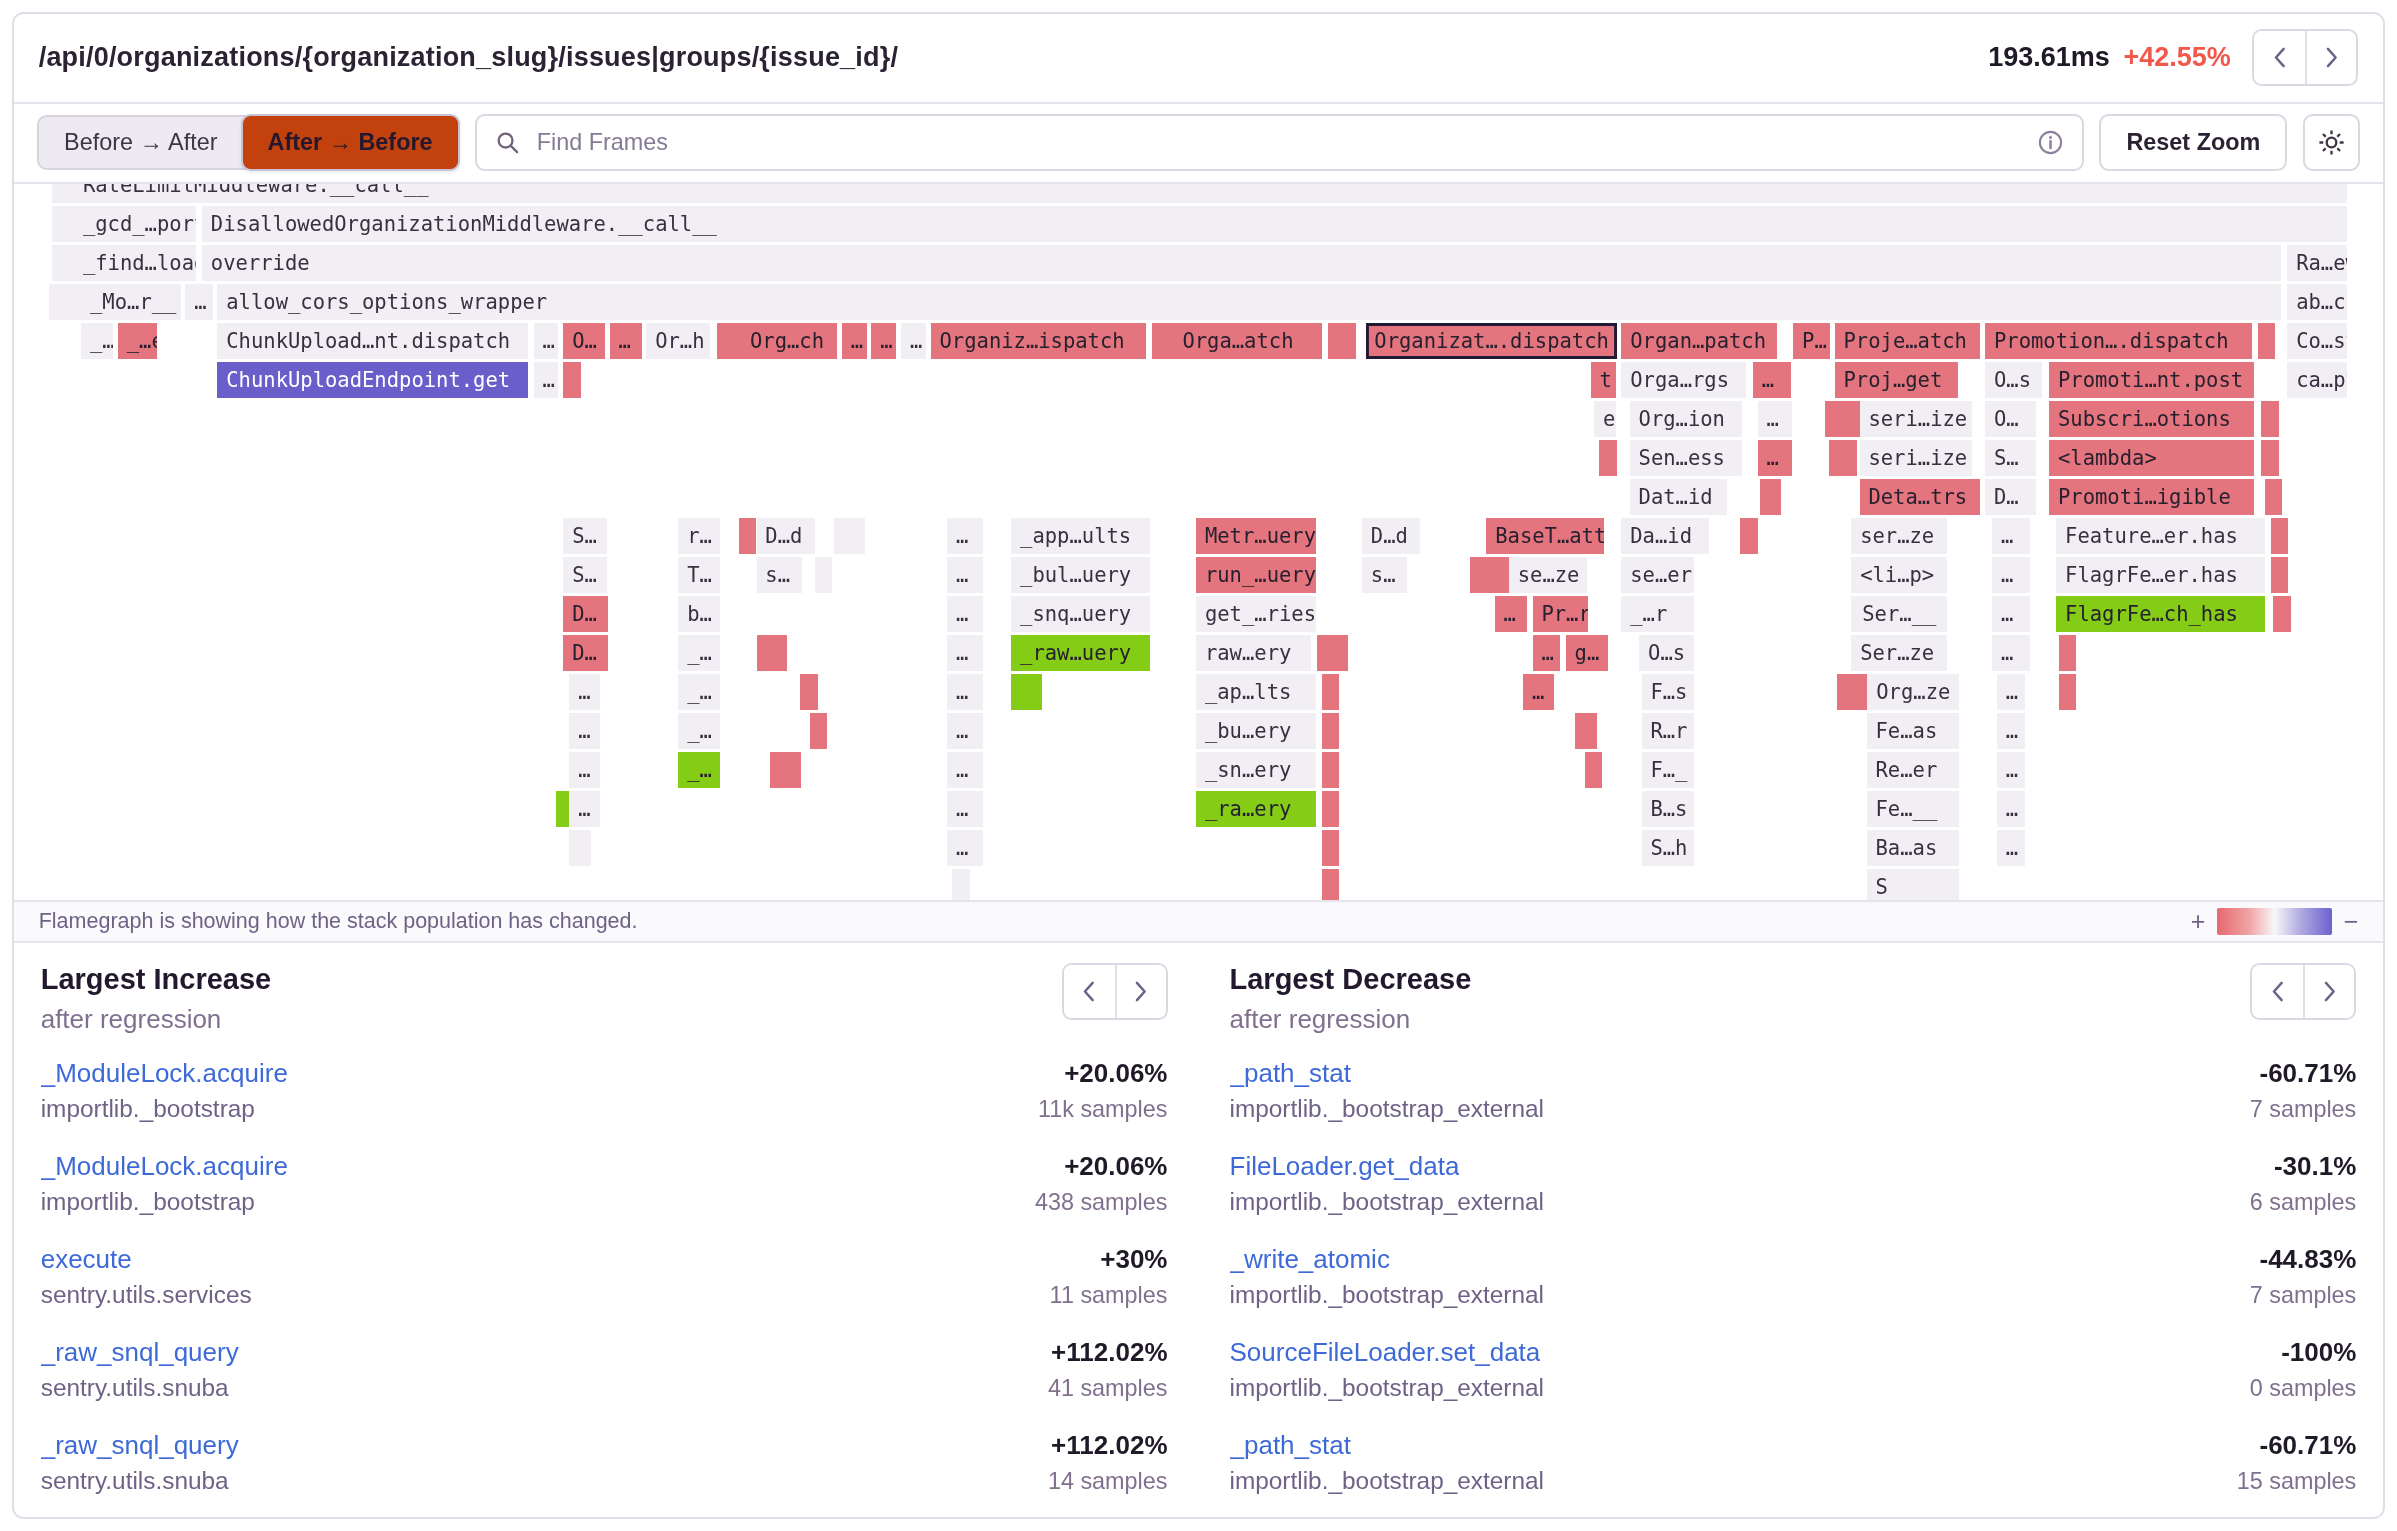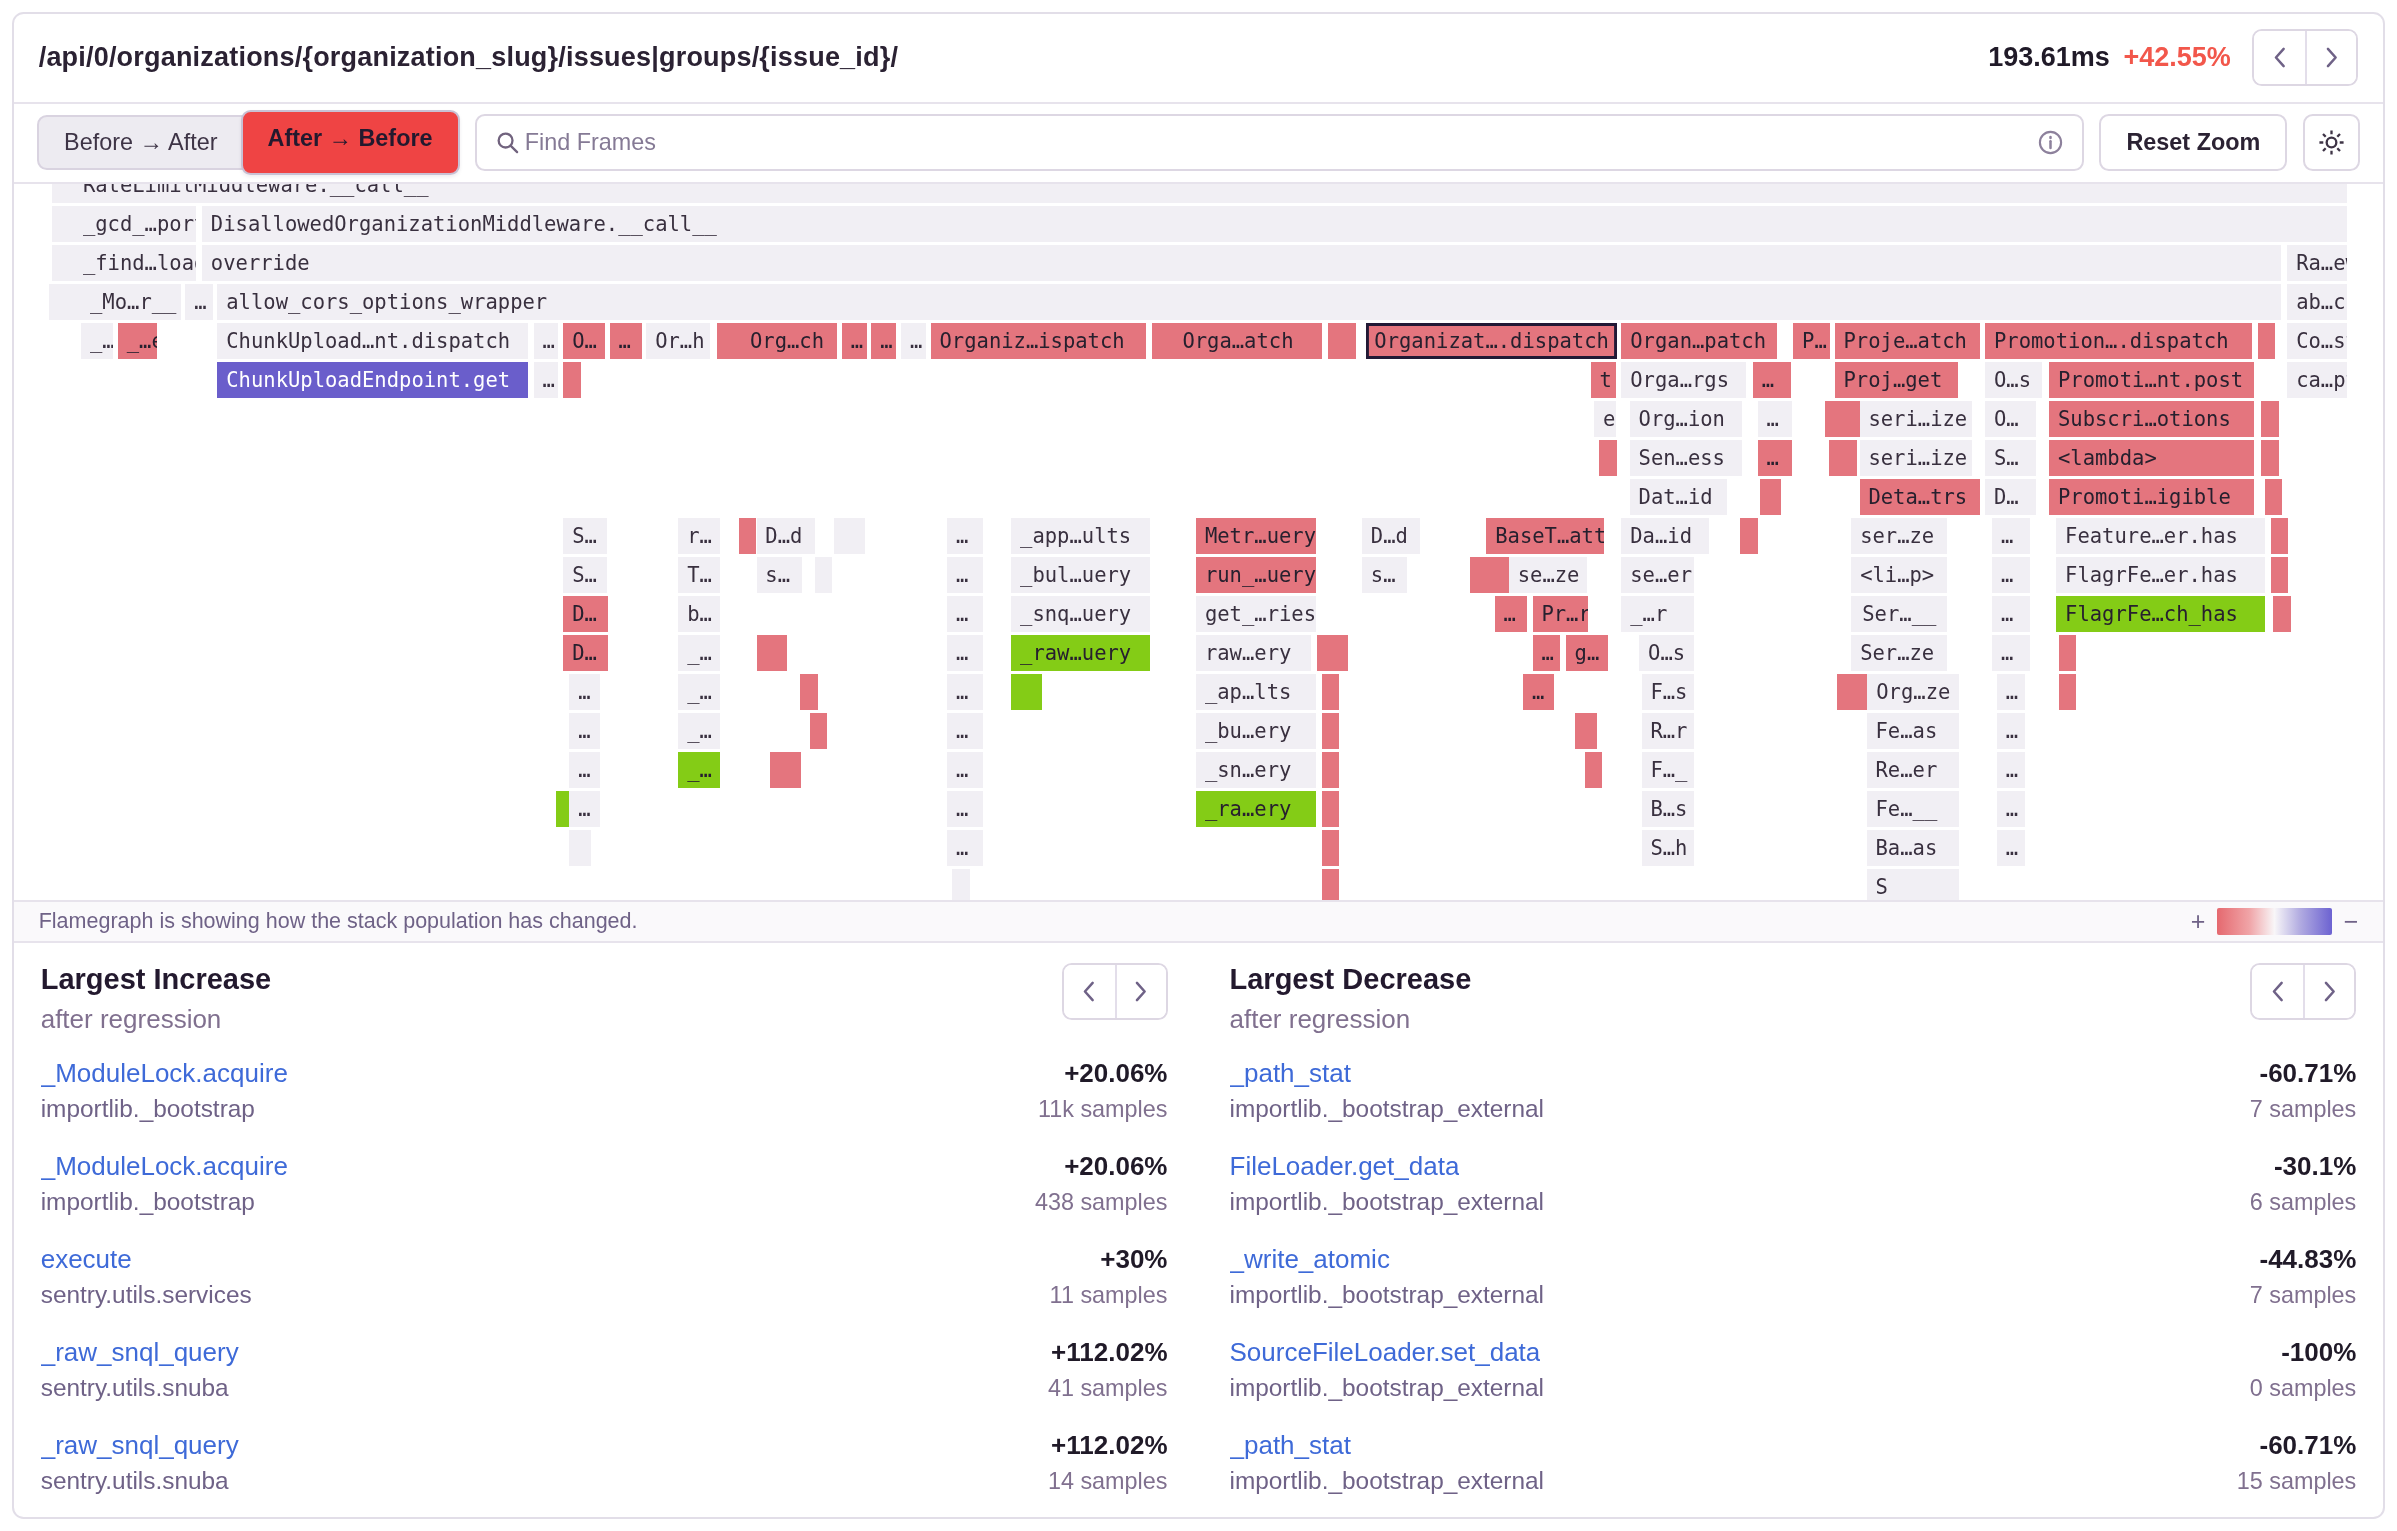--- a/index.html
+++ b/index.html
@@ -12,22 +12,22 @@
   .hdr-dur { font-size:27px; font-weight:600; color:#201a28; margin-right:13.7px; }
   .hdr-delta { font-size:27px; font-weight:600; color:#f2574b; margin-right:21.5px; }
   .navgroup { display:flex; border:2px solid #ddd7e3; border-radius:9.8px; overflow:hidden; background:#fff; }
   .navbtn { width:51px; height:53px; display:flex; align-items:center; justify-content:center; background:#fff; cursor:pointer; }
   .navbtn + .navbtn { border-left:2px solid #e3deea; }
 
   
   .tbar { flex:0 0 80px; display:flex; align-items:center; gap:15.6px; padding:0 23.4px; border-bottom:2px solid #e7e3ec; }
   .seg { display:flex; align-items:center; background:#edebf1; border:2px solid #d9d3e0; border-radius:9.8px; height:55px; }
   .seg-btn { height:51px; line-height:51px; padding:0 25px; font-size:23.4px; color:#3e3446; white-space:nowrap; cursor:pointer; }
-  .seg-btn.active { background:#ef4444; border:2px solid #c9c1d4; border-radius:9.8px; height:65px; line-height:53px; margin:-2.9px -2px; font-weight:700; color:#23192e; box-shadow:0 2px 3.9px rgba(40,30,60,.08); }
-  .search { flex:1; height:57px; border:2px solid #ddd7e3; border-radius:9.8px; display:flex; align-items:center; padding:0 17.6px; gap:5px; background:#fff; }
+  .seg-btn.active { background:#c2410c; border:2px solid #c9c1d4; border-radius:9.8px; height:57px; line-height:53px; margin:-2.9px -2px; font-weight:700; color:#23192e; box-shadow:0 2px 3.9px rgba(40,30,60,.08); }
+  .search { flex:1; height:57px; border:2px solid #ddd7e3; border-radius:9.8px; display:flex; align-items:center; padding:0 17.6px; gap:17px; background:#fff; }
   .search input { flex:1; border:none; outline:none; font-size:23.4px; color:#2b2233; font-family:"Liberation Sans", sans-serif; background:transparent; }
   .search input::placeholder { color:#857a95; }
   .btn { height:57px; border:2px solid #ddd7e3; border-radius:9.8px; background:#fff; display:flex; align-items:center; justify-content:center; padding:0 25px; font-size:23.4px; font-weight:700; color:#2b2233; cursor:pointer; white-space:nowrap; }
   .btn.icon-only { width:57px; padding:0; }
 
   
   .flame { flex:1 1 auto; position:relative; overflow:hidden; background:#fff; }
   .frow { position:relative; height:39px; }
   .frow:first-child { margin-top:-17.6px; }
   .frame { position:absolute; top:1px; height:36px; line-height:36px; font-family:"DejaVu Sans Mono", monospace; font-size:20.5px; padding:0 8.8px; overflow:hidden; white-space:nowrap; cursor:pointer; }

